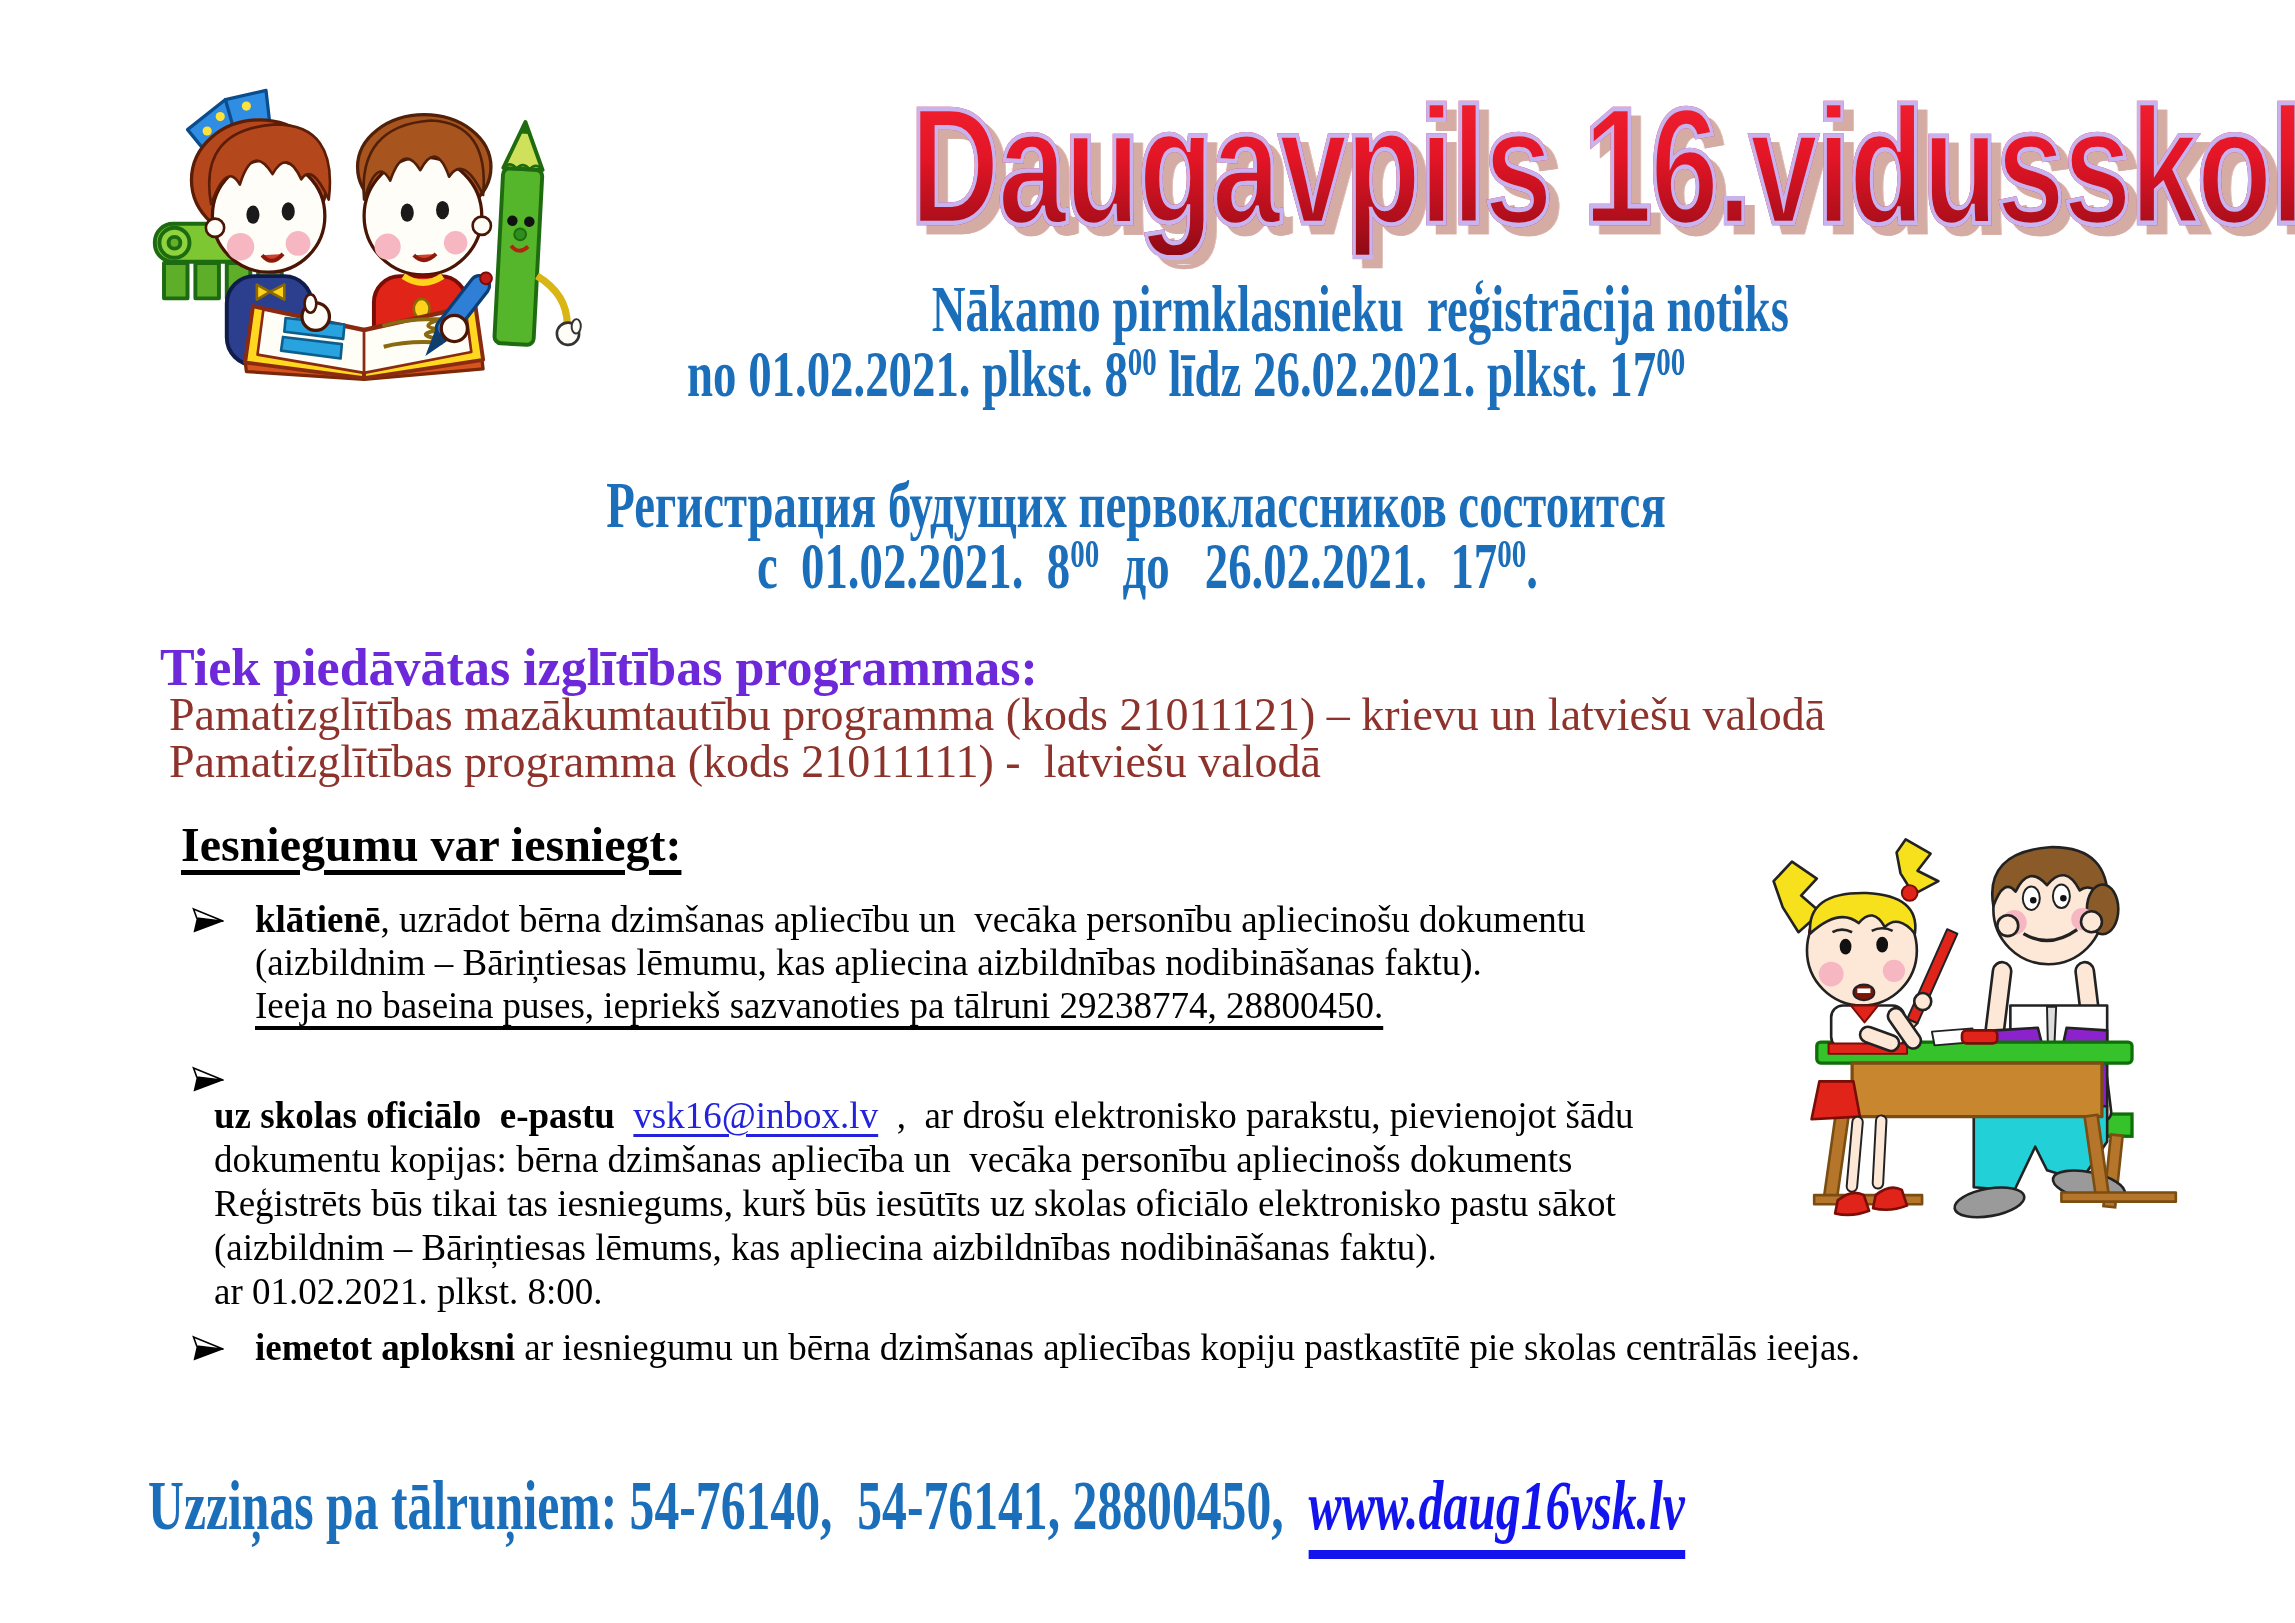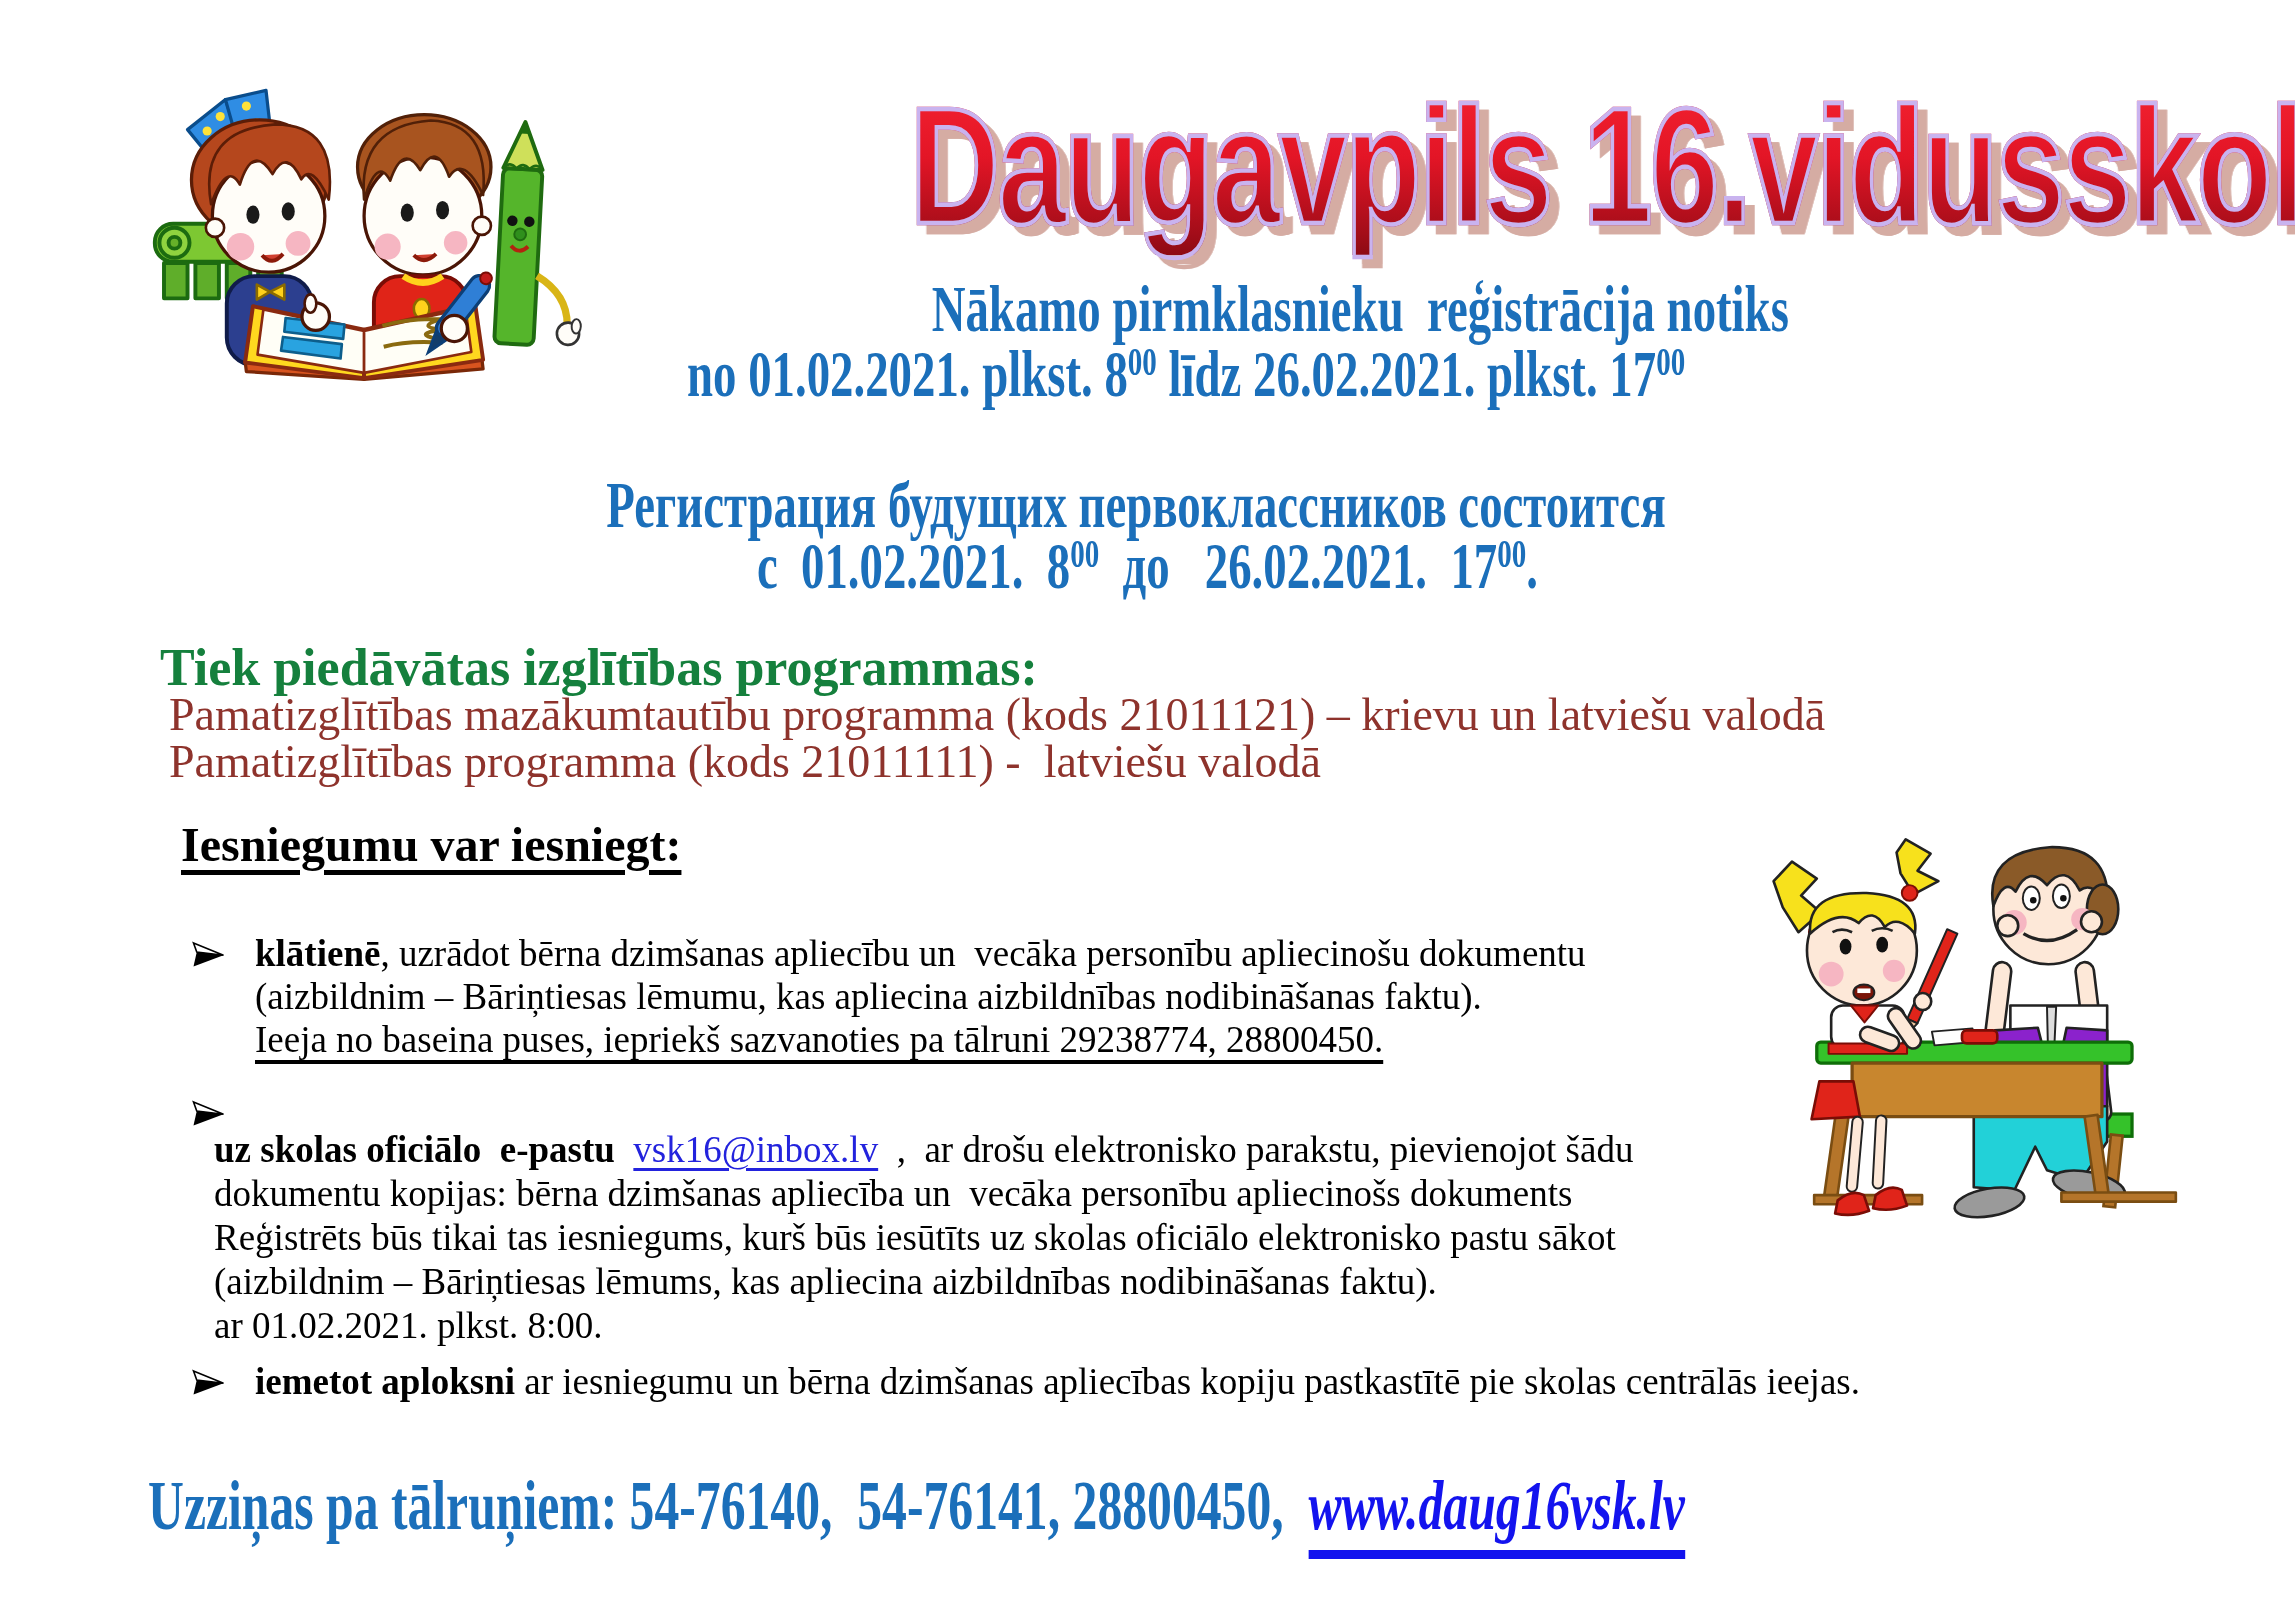--- a/index.html
+++ b/index.html
@@ -21,27 +21,27 @@
     .title-text{background:linear-gradient(180deg,#f1202f 10%,#e31526 45%,#a30d19 88%,#8d0a14 100%);
       -webkit-background-clip:text;background-clip:text;-webkit-text-fill-color:transparent;}
   }
 
   
   .cline{width:100%;text-align:center;line-height:79px;font-weight:bold;color:#1b6fba;font-size:65px;}
   .cond{display:inline-block;transform:scaleX(.72);transform-origin:center;white-space:pre;}
   .sup{font-size:.62em;position:relative;top:-.52em;}
 
   
-  .prog-heading{font-size:52px;line-height:63px;font-weight:bold;color:#15803d;white-space:pre;}
+  .prog-heading{font-size:52px;line-height:63px;font-weight:bold;color:#6d28d9;white-space:pre;}
   .prog-item{font-size:46px;line-height:55px;color:#8e332c;white-space:pre;}
 
   
   .sub-heading{font-size:48px;line-height:59px;font-weight:bold;white-space:pre;
     text-decoration:underline;text-decoration-thickness:5.2px;text-underline-offset:9.2px;margin-left:24px;}
-  .bullet{display:flex;align-items:flex-start;margin-top:34px;}
+  .bullet{display:flex;align-items:flex-start;}
   .marker{flex:none;width:41px;padding-top:6.5px;}
   .btext{padding-left:22px;font-size:37px;}
   .bline{white-space:pre;}
   .lh66 .bline{line-height:43px;}
   .lh68 .bline{line-height:44px;}
   .b{font-weight:bold;}
   .uline{text-decoration:underline;text-decoration-thickness:3.9px;text-underline-offset:7.9px;}
   a.email{color:#2323dd;text-decoration:underline;text-decoration-thickness:3.3px;
     text-underline-offset:5.9px;cursor:pointer;}
 

